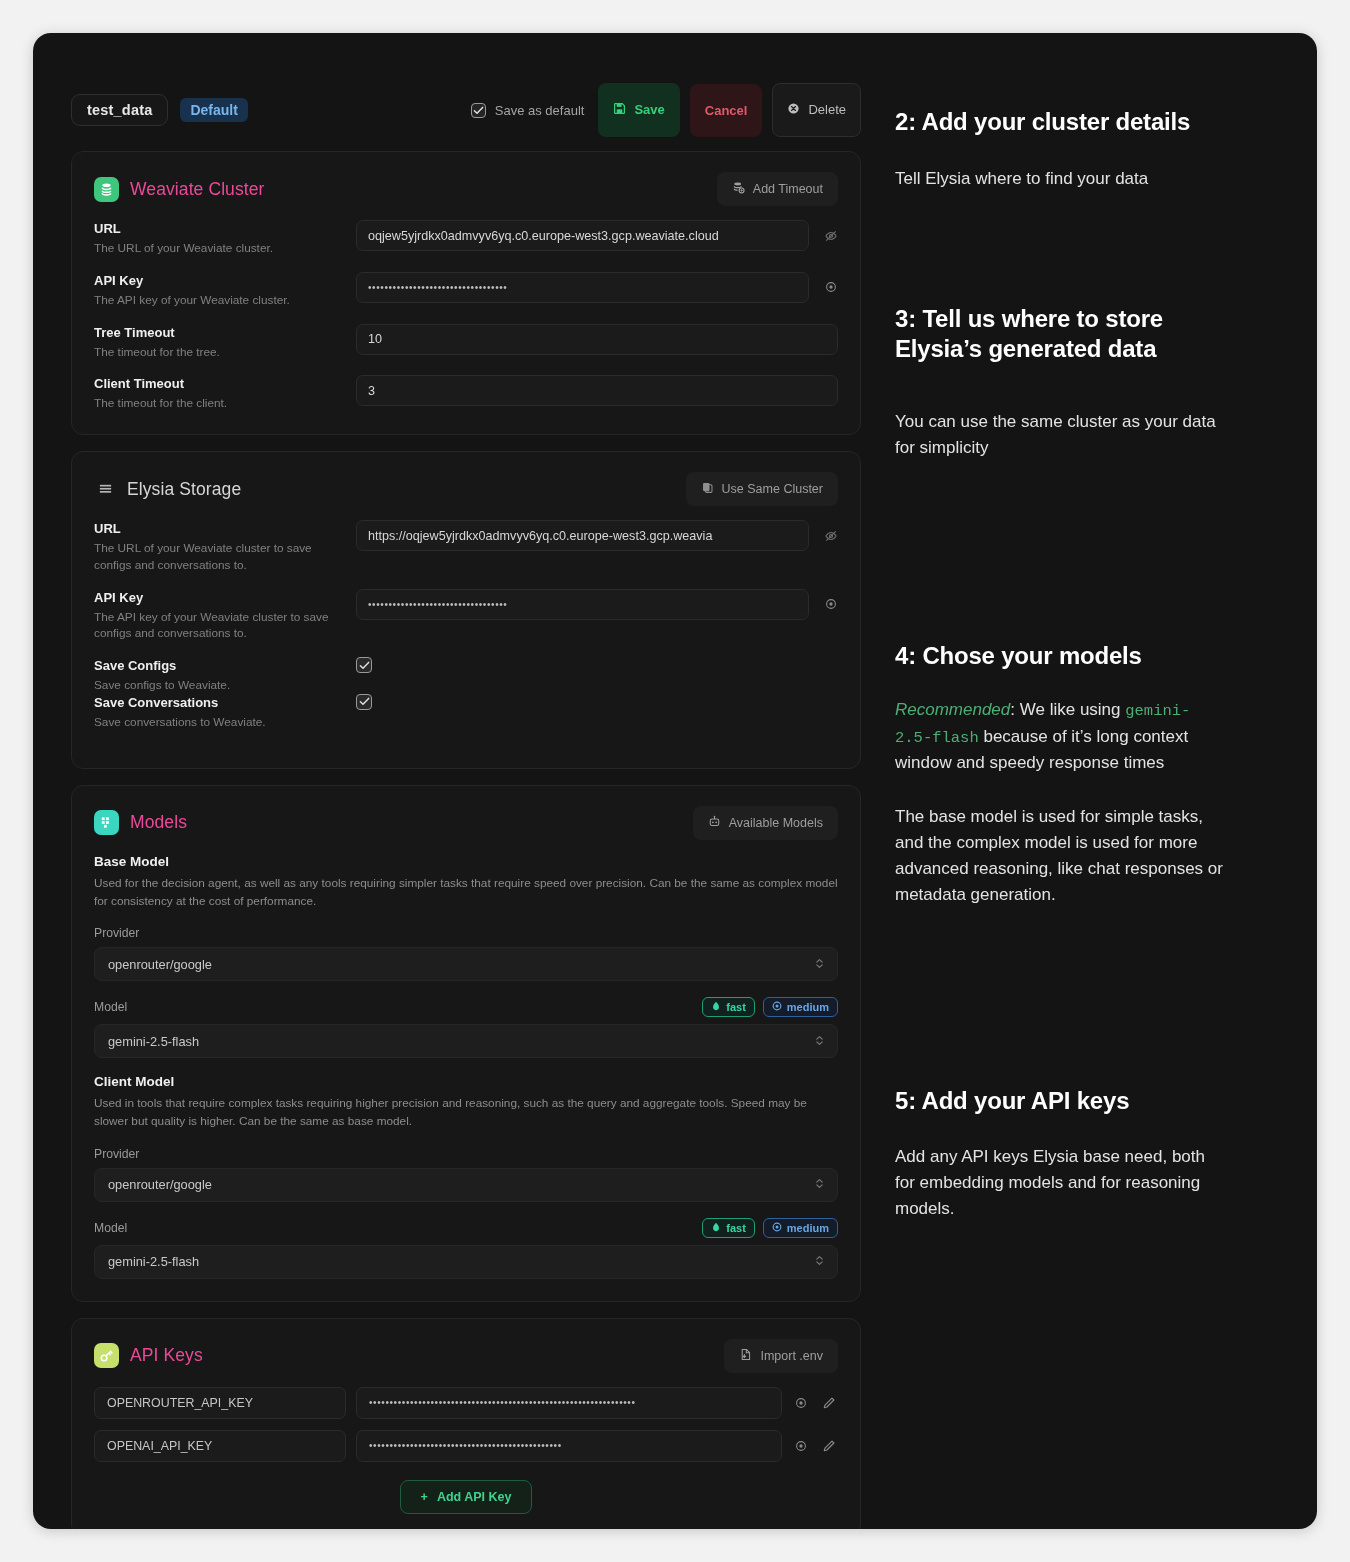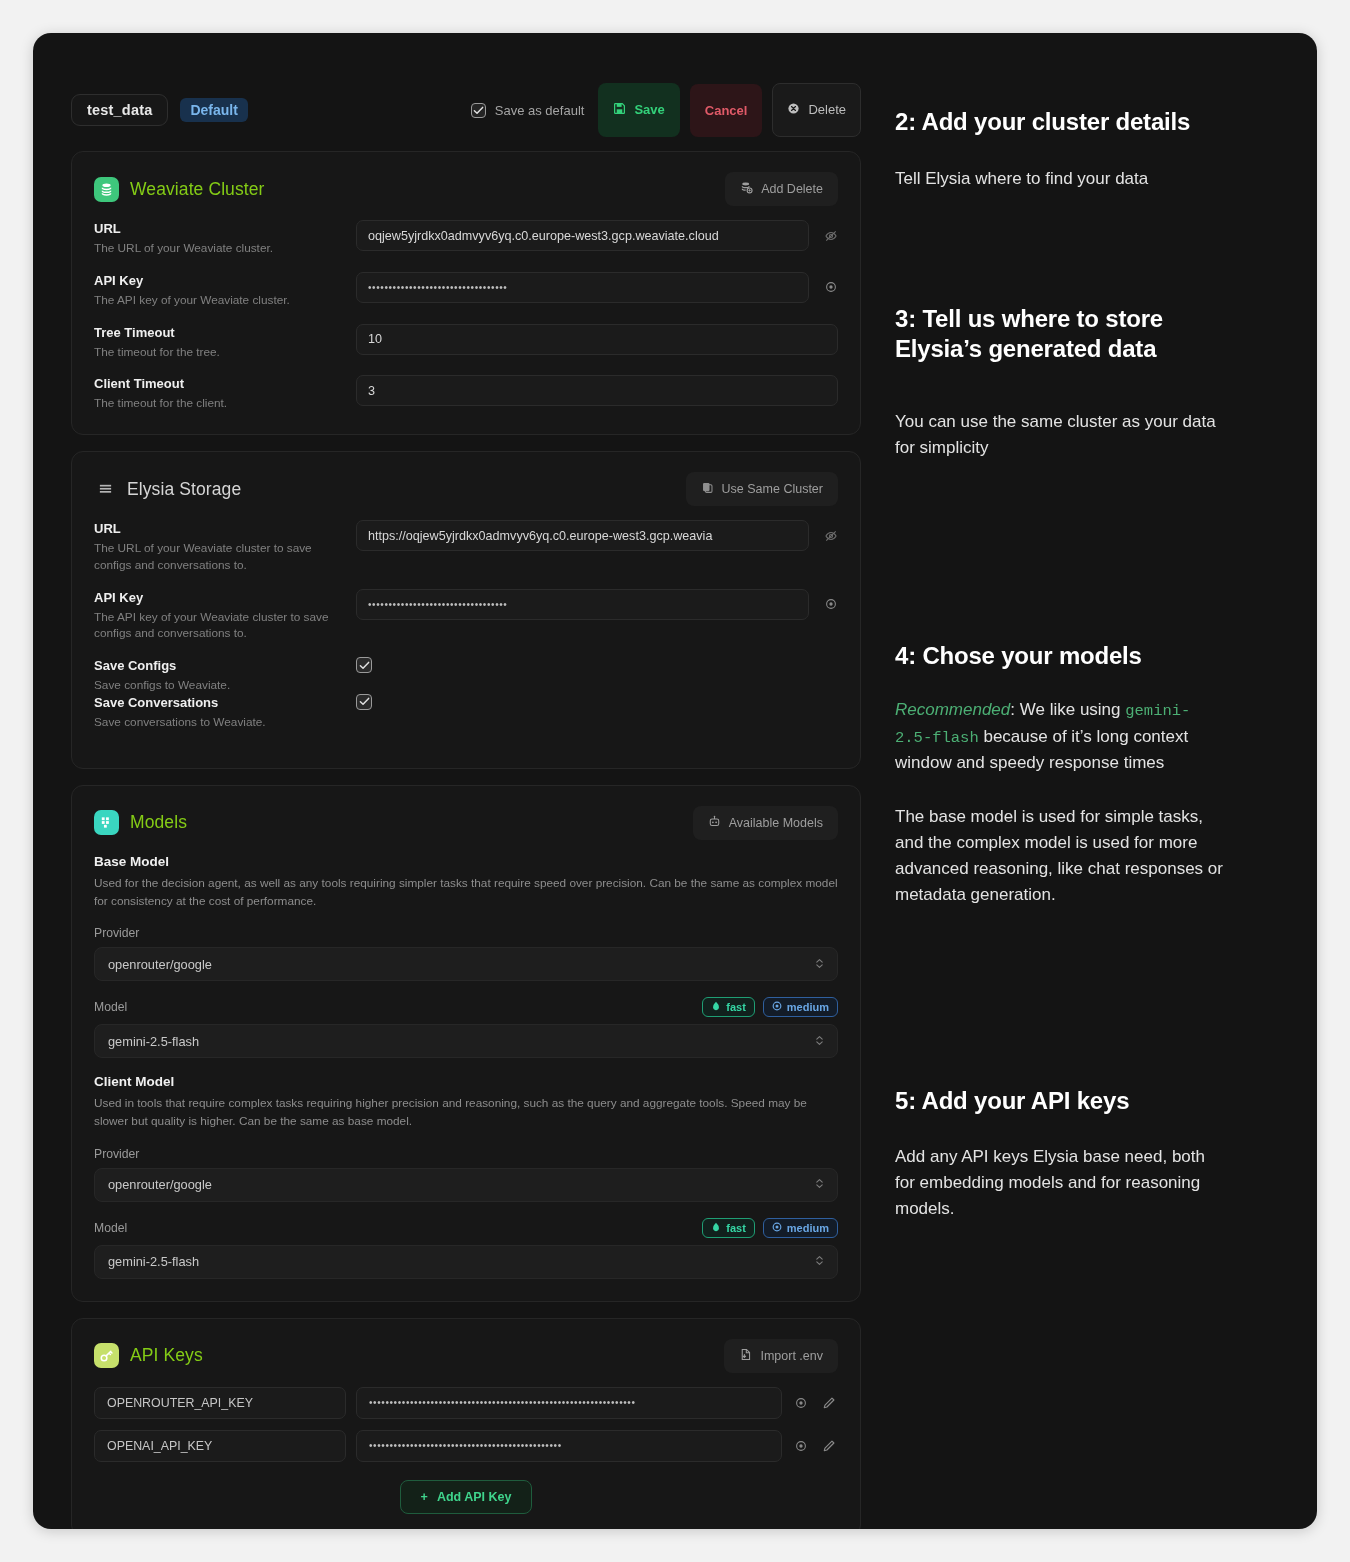--- a/index.html
+++ b/index.html
@@ -66,21 +66,21 @@
   }
   .card-head { display: flex; align-items: center; height: 34px; margin-bottom: 14px; }
   .sq-icon {
     width: 25px; height: 25px; border-radius: 7px;
     display: flex; align-items: center; justify-content: center;
     margin-right: 11px; flex: 0 0 25px;
   }
   .sq-icon svg { width: 15px; height: 15px; }
   .plain-icon { width: 22px; margin-right: 11px; display:flex; align-items:center; justify-content:center;}
   .plain-icon svg { width: 15px; height: 15px; }
-  .card-title { color: #84cc16; font-size: 17.5px; letter-spacing: .1px; }
+  .card-title { color: #ec4899; font-size: 17.5px; letter-spacing: .1px; }
   .card-title.dim { color: #d6d6d6; }
   .head-btn {
     margin-left: auto;
     background: #1f1f1f; color: #9e9e9e;
     font-size: 12.5px; border-radius: 8px;
     padding: 9px 15px;
     display: flex; align-items: center; gap: 8px;
   }
   .head-btn svg { width: 13px; height: 13px; flex: 0 0 13px; }
 
@@ -223,21 +223,21 @@
        <span class="head-btn">
          <span>
            <svg viewBox="0 0 16 16">
                     <ellipse cx="7" cy="3.6" rx="4.2" ry="1.8" fill="#9e9e9e"></ellipse>
                     <path d="M2.8 6.4c0 1 1.9 1.8 4.2 1.8s4.2-.8 4.2-1.8" stroke="#9e9e9e" stroke-width="1.5" fill="none"></path>
                     <path d="M2.8 9.4c0 1 1.9 1.8 4.2 1.8" stroke="#9e9e9e" stroke-width="1.5" fill="none"></path>
                     <circle cx="11.8" cy="11.6" r="3" fill="none" stroke="#9e9e9e" stroke-width="1.4"></circle>
                     <path d="M11.8 10.2v2.8M10.4 11.6h2.8" stroke="#9e9e9e" stroke-width="1.2"></path>
                   </svg>
          </span>
-         <span>Add Delete</span>
+         <span>Add Timeout</span>
        </span>
      </div>
 
      <div class="frow">
        <div class="frow-lbl">
          <div class="f-name">URL</div>
          <div class="f-desc">The URL of your Weaviate cluster.</div>
        </div>
        <div class="f-ctl">
          <div class="inp">oqjew5yjrdkx0admvyv6yq.c0.europe-west3.gcp.weaviate.cloud</div>

